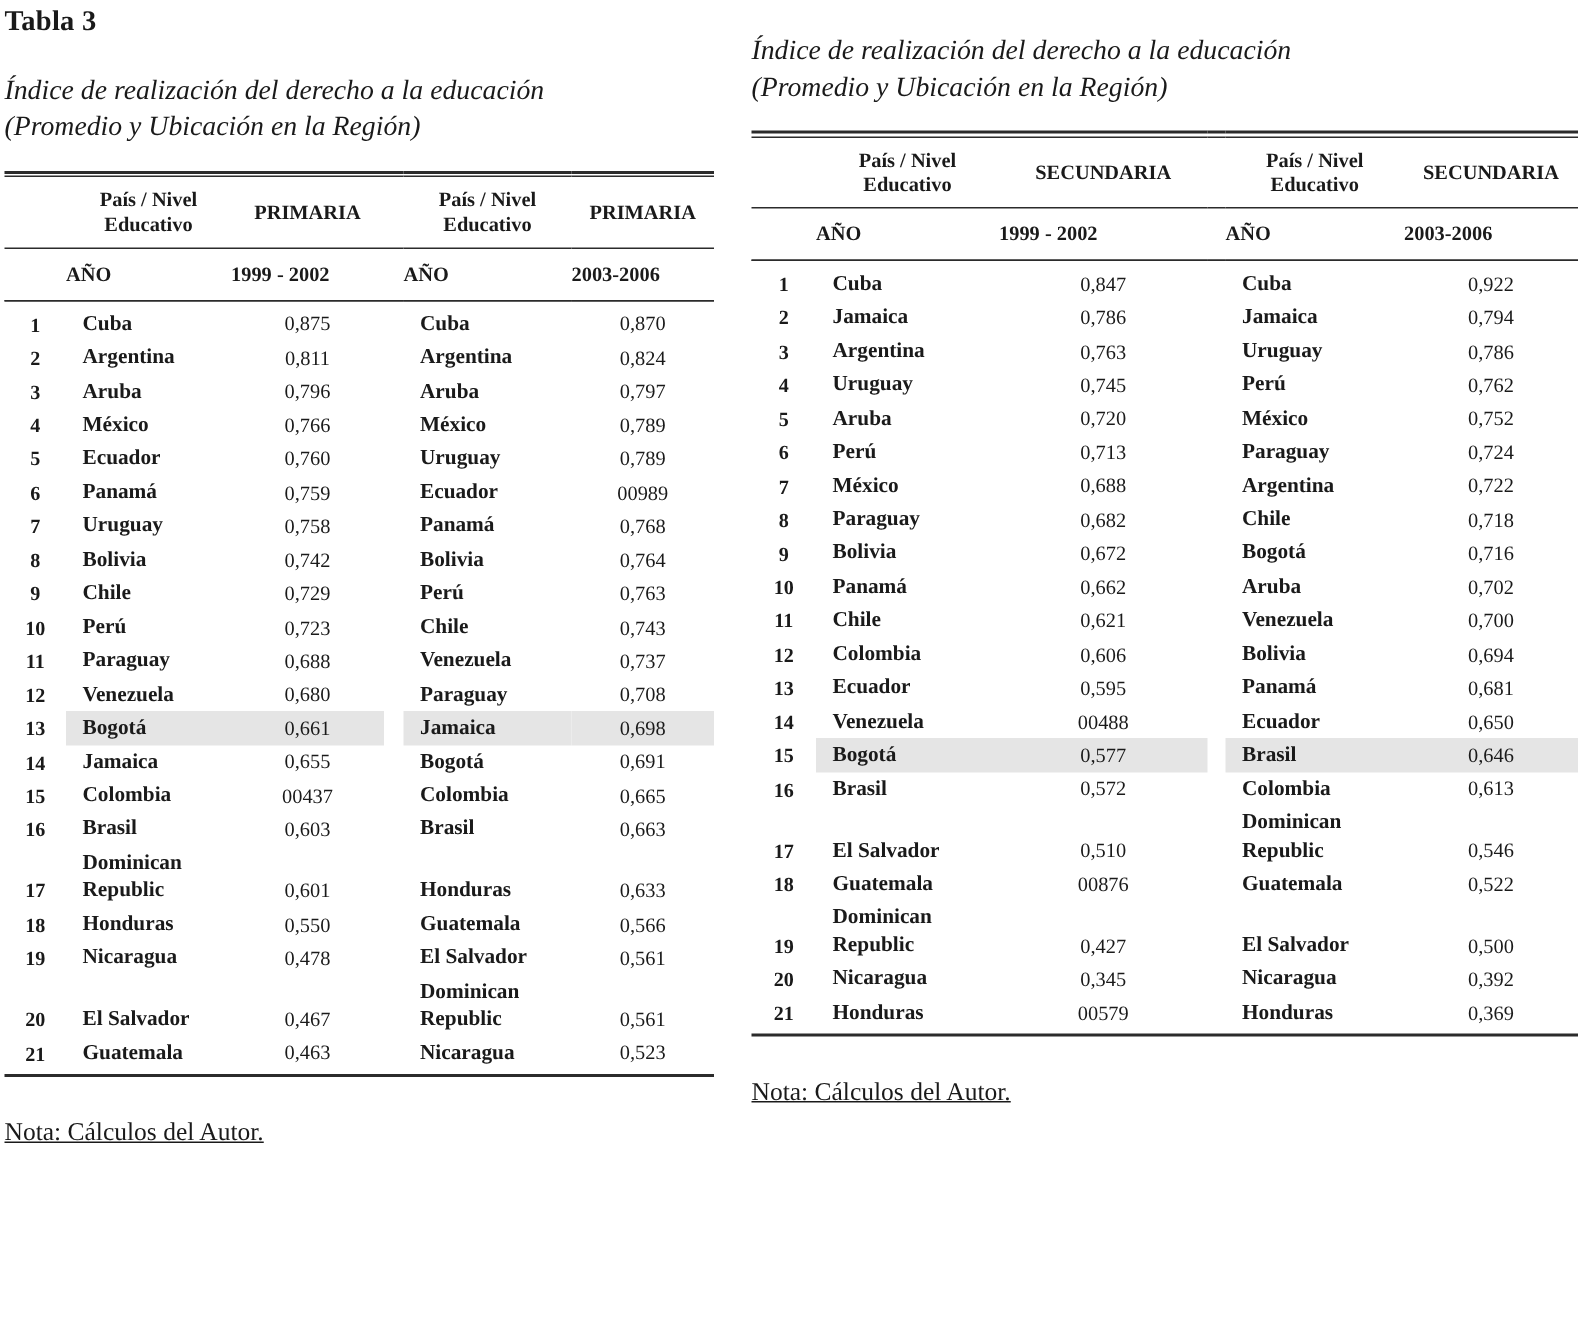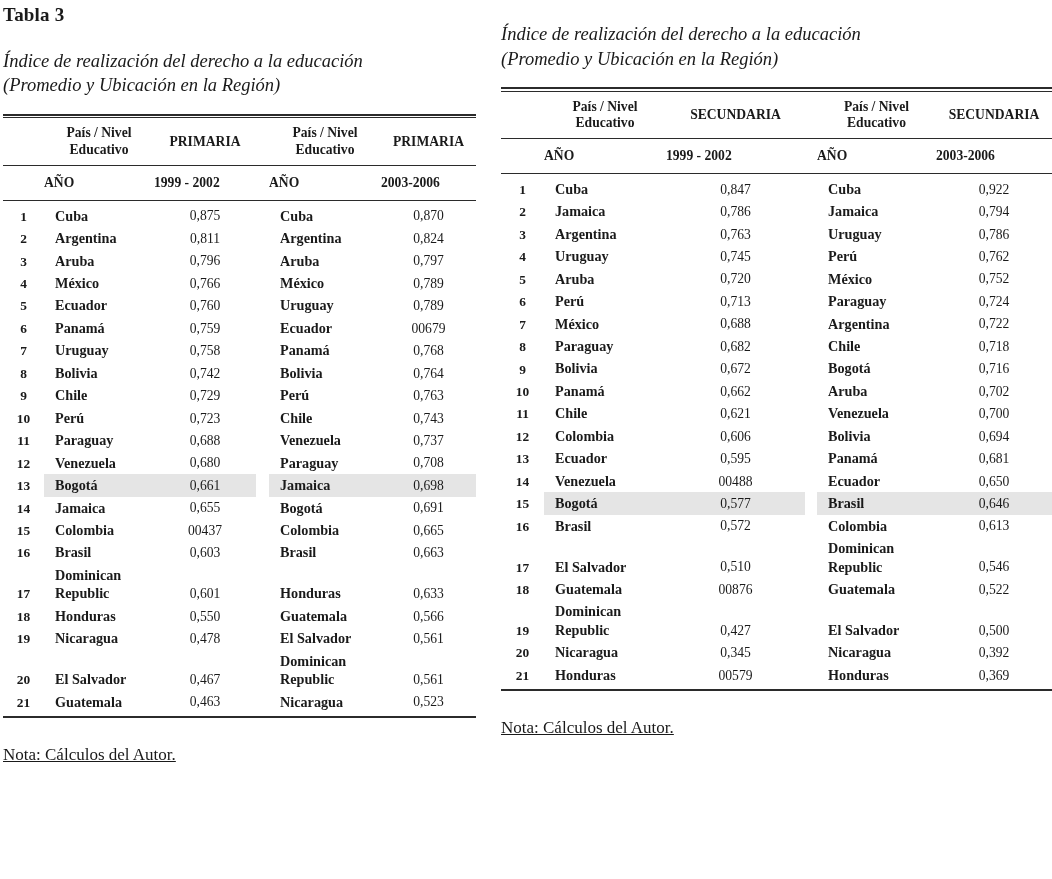--- a/index.html
+++ b/index.html
@@ -234,21 +234,21 @@
             <td class="gap"></td>
             <td class="country">Uruguay</td>
             <td class="value">0,789</td>
           </tr>
           <tr>
             <td class="rank">6</td>
             <td class="country">Panamá</td>
             <td class="value">0,759</td>
             <td class="gap"></td>
             <td class="country">Ecuador</td>
-            <td class="value">00679</td>
+            <td class="value">00989</td>
           </tr>
           <tr>
             <td class="rank">7</td>
             <td class="country">Uruguay</td>
             <td class="value">0,758</td>
             <td class="gap"></td>
             <td class="country">Panamá</td>
             <td class="value">0,768</td>
           </tr>
           <tr>

